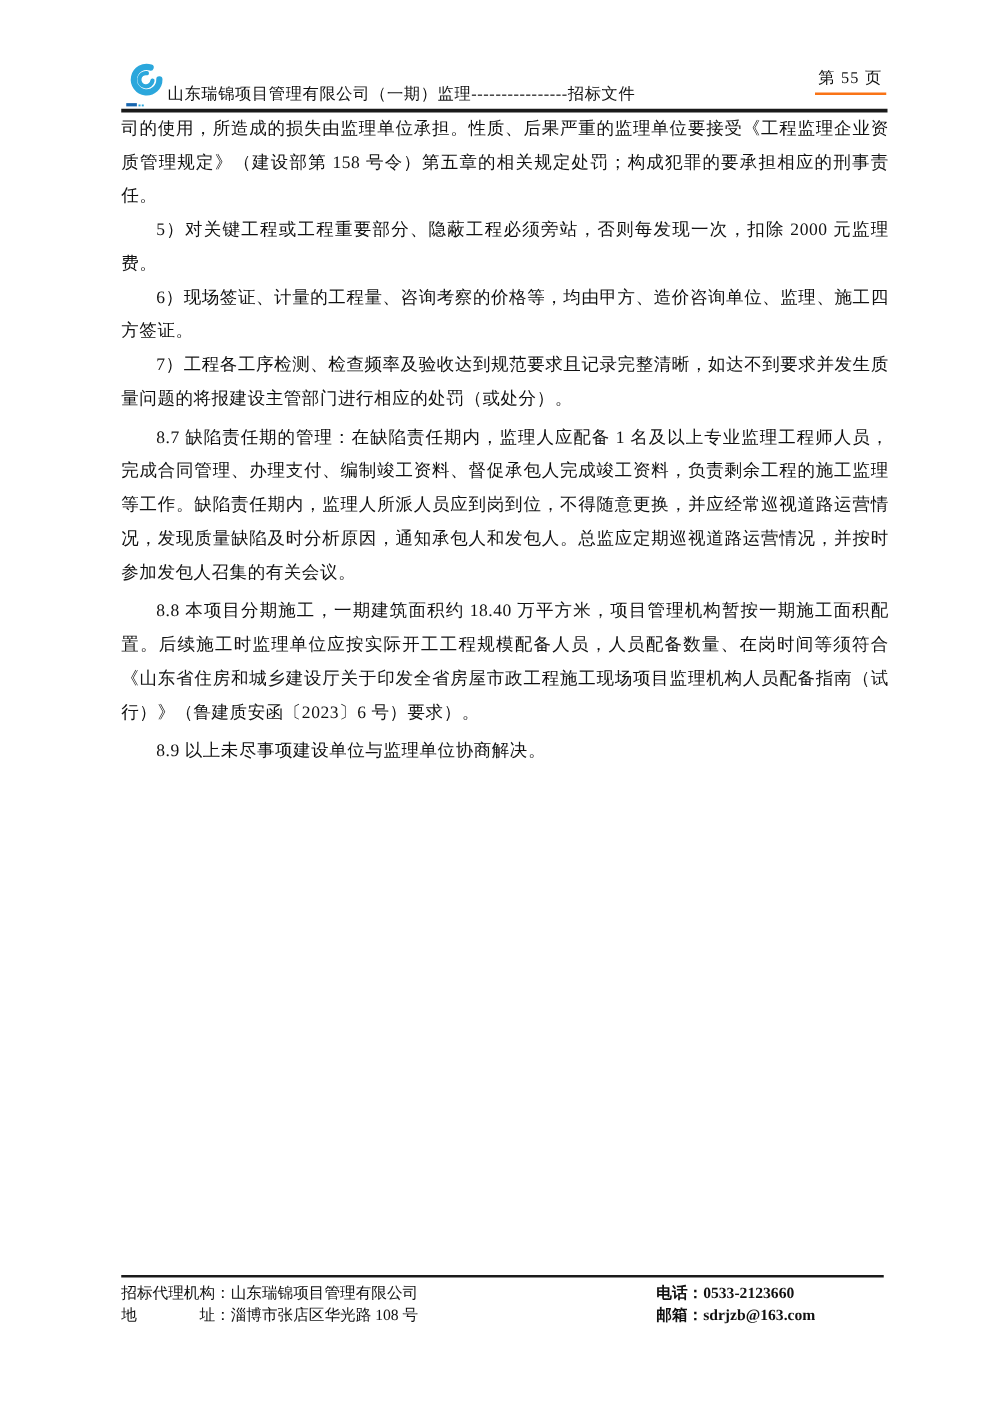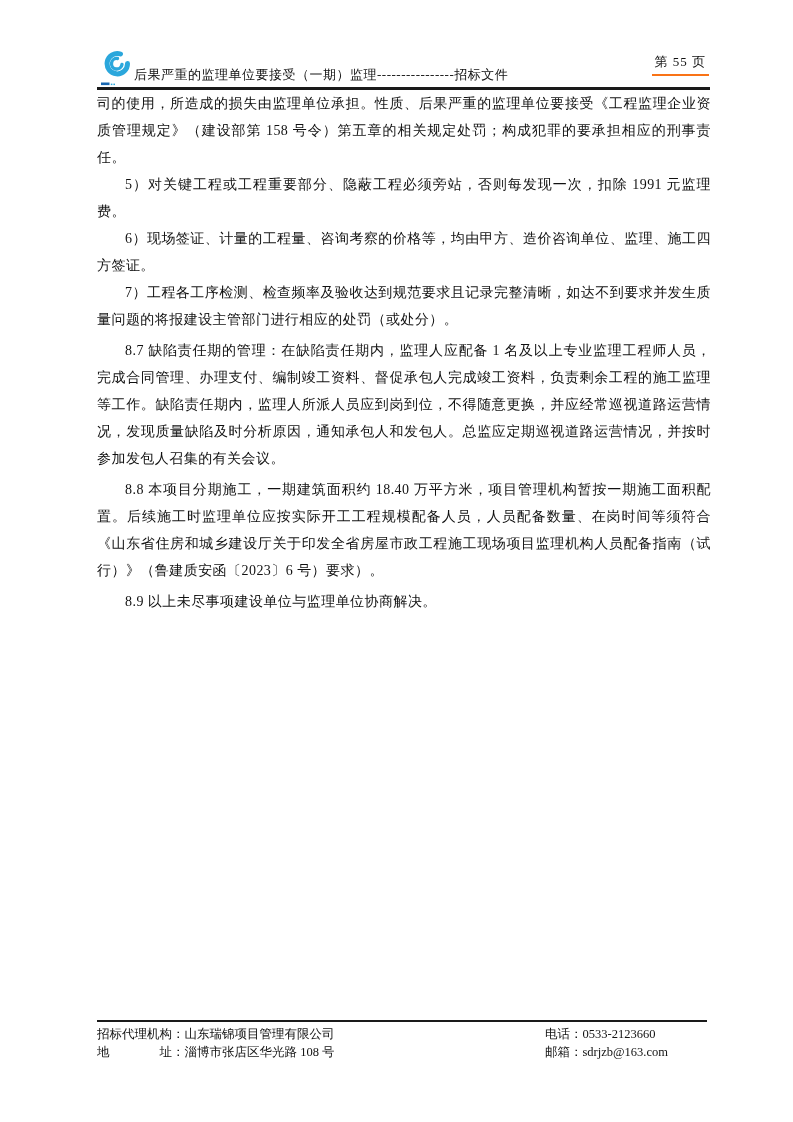--- a/index.html
+++ b/index.html
@@ -40,43 +40,43 @@
   .doc-body p.sect { margin-top: 4px; }
   
   .footer-rule {
     position: absolute; left: 97px; top: 1020px;
     width: 610px; height: 2px; background: #1a1a1a;
   }
   .footer {
     position: absolute; left: 97px; top: 1026px; width: 610px;
     font-size: 12.5px; line-height: 17.5px;
   }
-  .footer-right { position: absolute; left: 448px; top: 0; }
+  .footer-right { position: absolute; left: 428px; top: 0; font-weight: bold; }
   .footer-line { white-space: nowrap; }
 </style>
 </head>
 <body>
 
 <div class="page">
 
   <svg class="logo" width="34" height="38" viewBox="0 0 34 38" aria-hidden="true">
     <path d="M 22.5 4 A 10.2 10.2 0 1 0 29.5 13.5" fill="none" stroke="#2BA7DC" stroke-width="5" stroke-linecap="round"></path>
     <path d="M 19.5 8.5 A 5.3 5.3 0 1 0 24 14.5" fill="none" stroke="#2BA7DC" stroke-width="3.4" stroke-linecap="round"></path>
     <rect x="3" y="32.5" width="8.5" height="2.6" fill="#1766B0"></rect>
     <rect x="12.8" y="33.6" width="1.6" height="1.5" fill="#2BA7DC"></rect>
     <rect x="15.4" y="33.6" width="1.6" height="1.5" fill="#2BA7DC"></rect>
   </svg>
 
-  <div class="header-title">后果严重的监理单位要接受（一期）监理----------------招标文件</div>
+  <div class="header-title">山东瑞锦项目管理有限公司（一期）监理----------------招标文件</div>
   <div class="page-number">第 55 页</div>
   <div class="header-rule"></div>
 
   <div class="doc-body">
     <p>司的使用，所造成的损失由监理单位承担。性质、后果严重的监理单位要接受《工程监理企业资质管理规定》（建设部第 158 号令）第五章的相关规定处罚；构成犯罪的要承担相应的刑事责任。</p>
-    <p class="indent">5）对关键工程或工程重要部分、隐蔽工程必须旁站，否则每发现一次，扣除 1991 元监理费。</p>
+    <p class="indent">5）对关键工程或工程重要部分、隐蔽工程必须旁站，否则每发现一次，扣除 2000 元监理费。</p>
     <p class="indent">6）现场签证、计量的工程量、咨询考察的价格等，均由甲方、造价咨询单位、监理、施工四方签证。</p>
     <p class="indent">7）工程各工序检测、检查频率及验收达到规范要求且记录完整清晰，如达不到要求并发生质量问题的将报建设主管部门进行相应的处罚（或处分）。</p>
     <p class="indent sect">8.7 缺陷责任期的管理：在缺陷责任期内，监理人应配备 1 名及以上专业监理工程师人员，完成合同管理、办理支付、编制竣工资料、督促承包人完成竣工资料，负责剩余工程的施工监理等工作。缺陷责任期内，监理人所派人员应到岗到位，不得随意更换，并应经常巡视道路运营情况，发现质量缺陷及时分析原因，通知承包人和发包人。总监应定期巡视道路运营情况，并按时参加发包人召集的有关会议。</p>
     <p class="indent sect">8.8 本项目分期施工，一期建筑面积约 18.40 万平方米，项目管理机构暂按一期施工面积配置。后续施工时监理单位应按实际开工工程规模配备人员，人员配备数量、在岗时间等须符合《山东省住房和城乡建设厅关于印发全省房屋市政工程施工现场项目监理机构人员配备指南（试行）》（鲁建质安函〔2023〕6 号）要求）。</p>
     <p class="indent sect">8.9 以上未尽事项建设单位与监理单位协商解决。</p>
   </div>
 
   <div class="footer-rule"></div>
   <div class="footer">
     <div class="footer-left">

